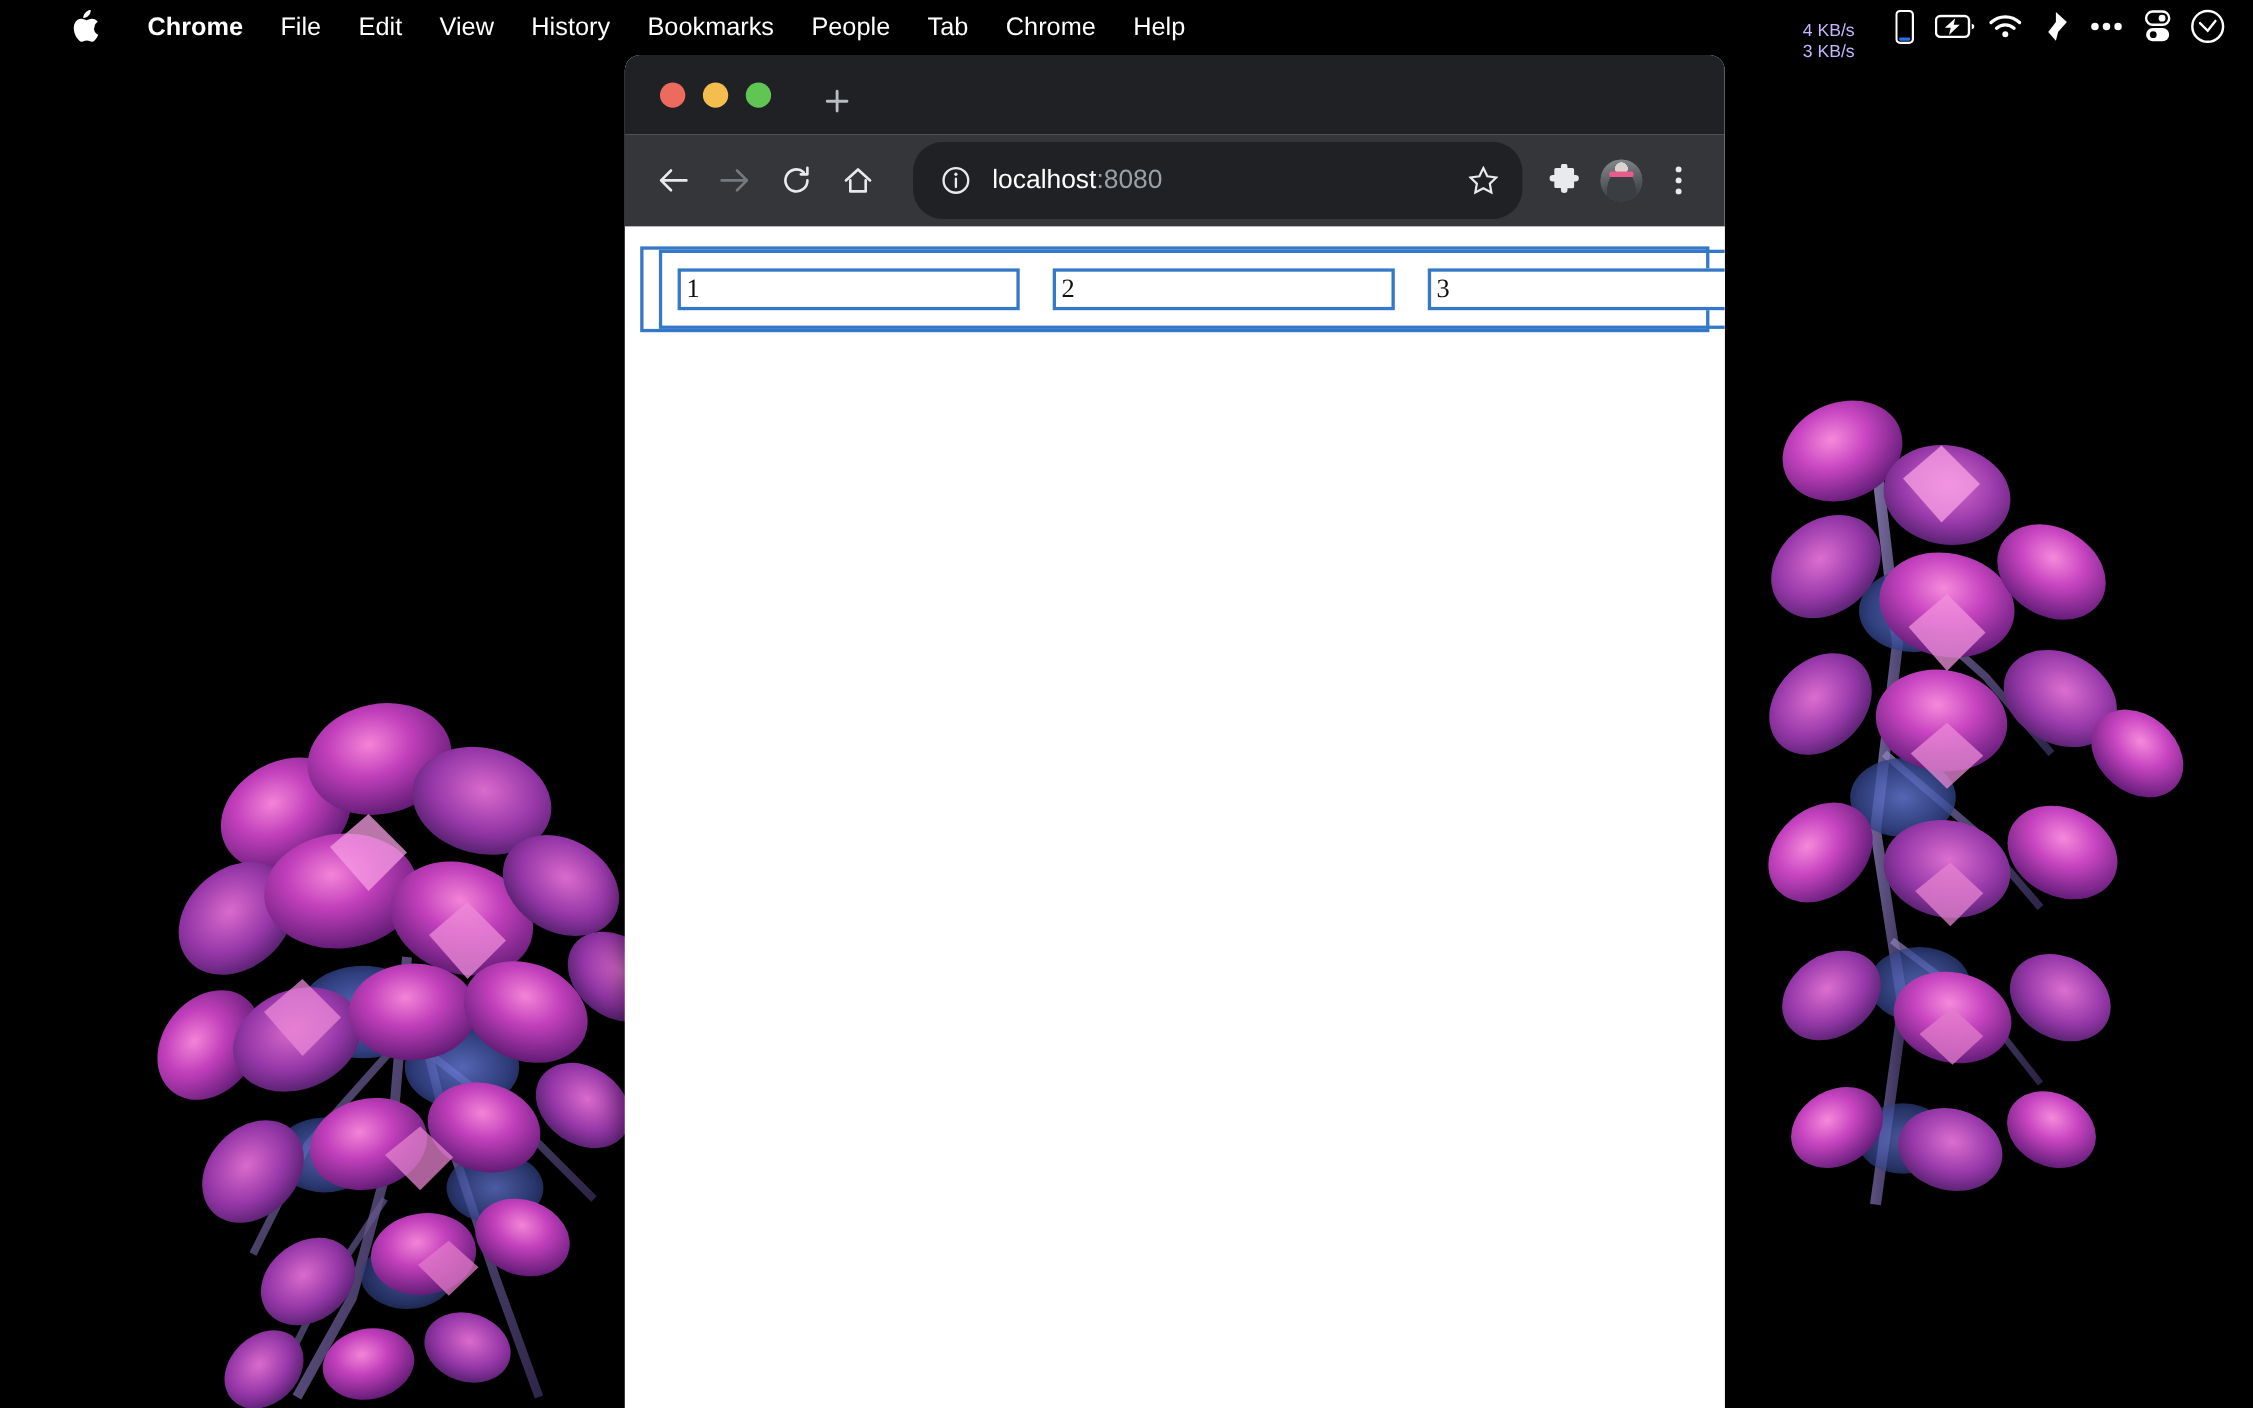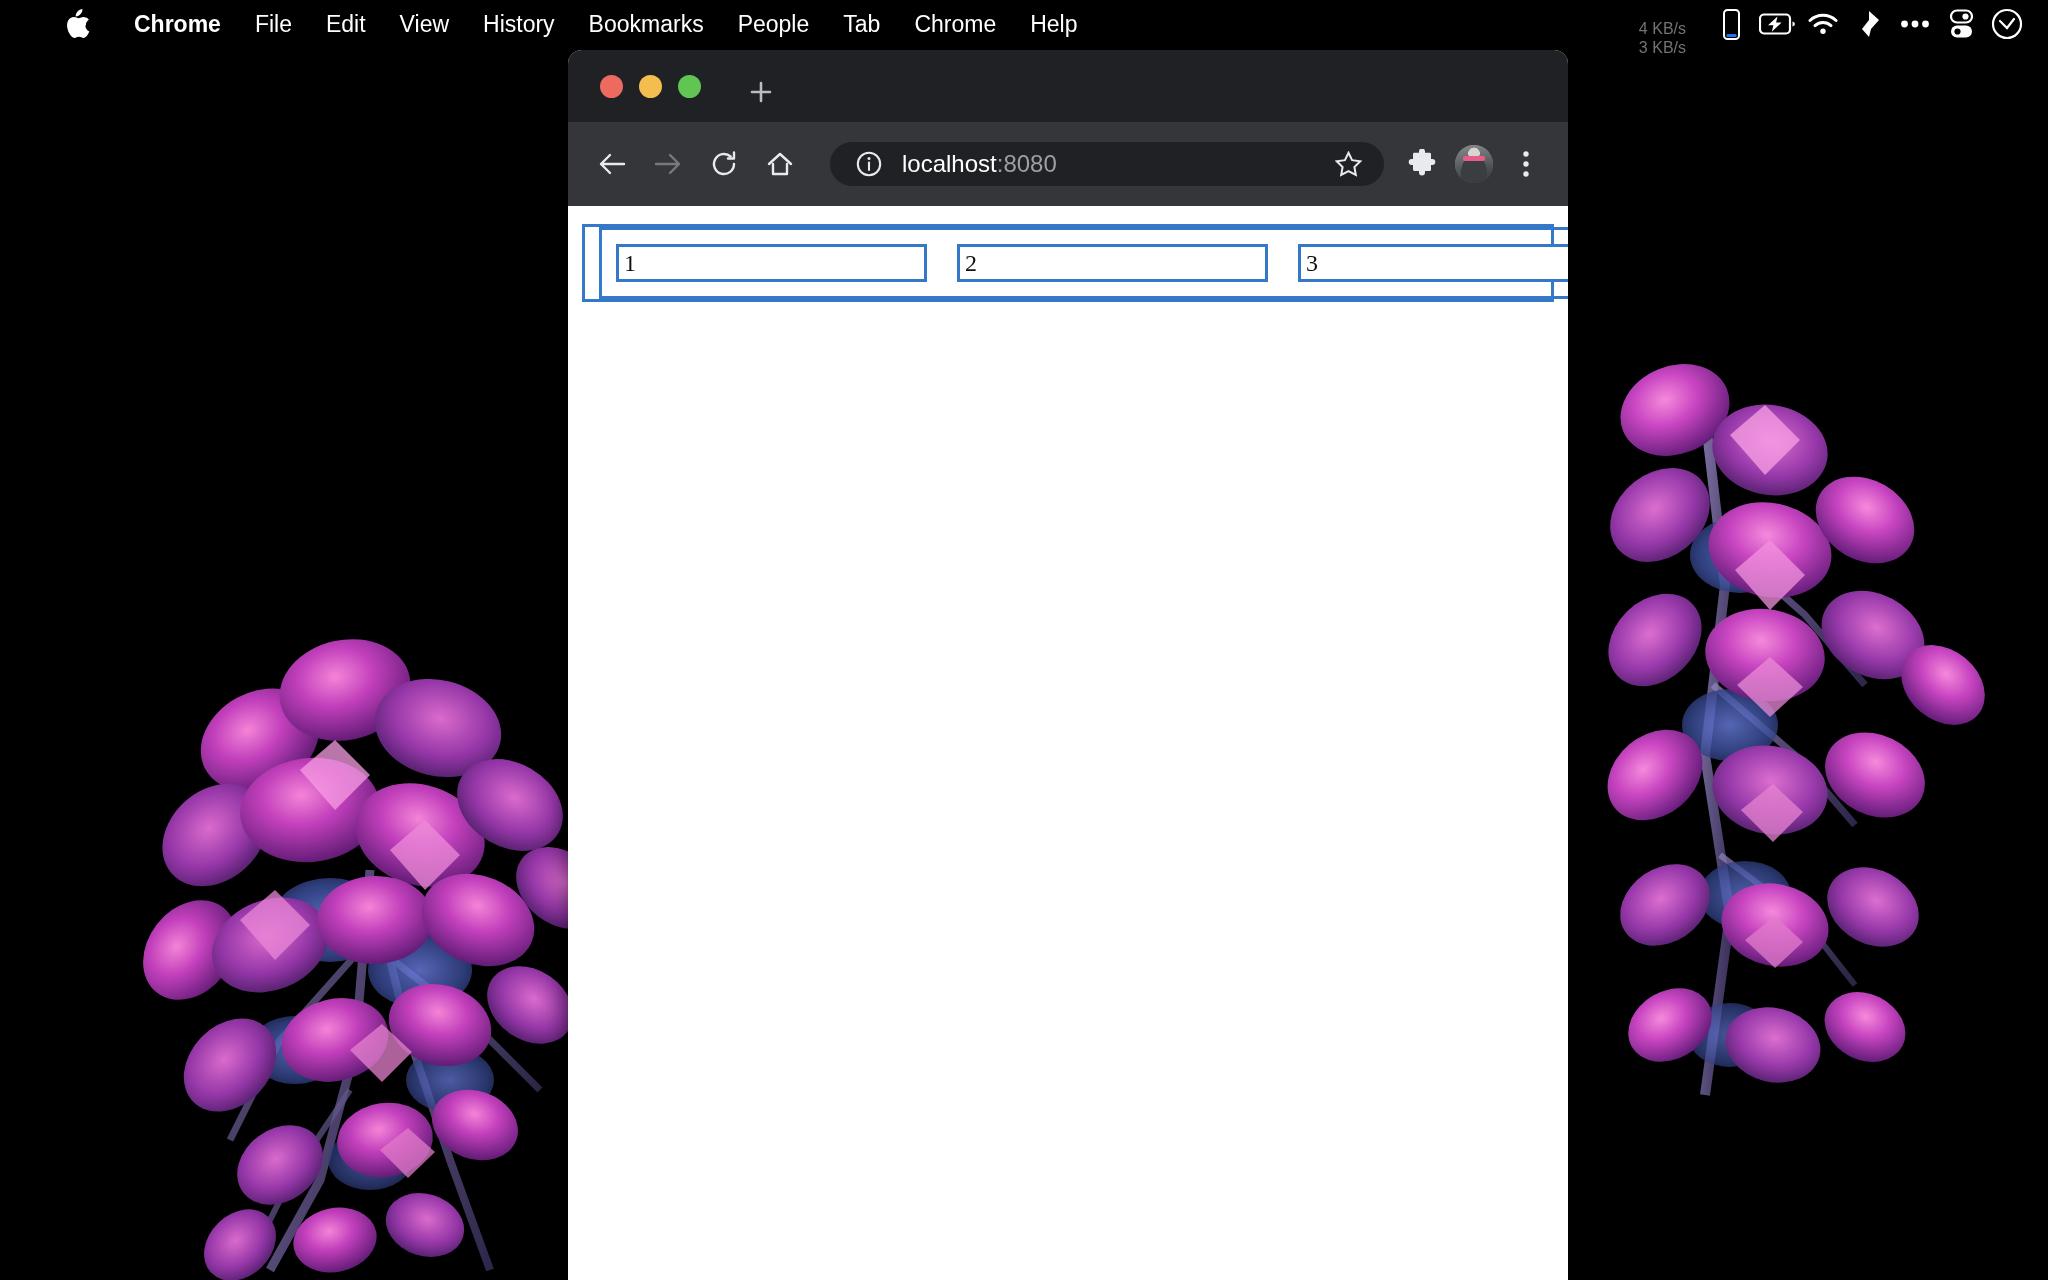--- a/index.html
+++ b/index.html
@@ -65,21 +65,21 @@
     right: 0; top: 0;
     height: 48px;
     display: flex;
     align-items: center;
     padding-right: 18px;
   }
   .net-speed {
     font-size: 16px;
     line-height: 19px;
     text-align: right;
-    color: #737373;
+    color: #c4b5fd;
     margin-right: 22px;
     margin-top: 28px;
   }
   .tray-icon {
     width: 46px;
     height: 48px;
     display: flex;
     align-items: center;
     justify-content: center;
   }
@@ -165,21 +165,21 @@
     padding: 0 16px;
   }
   .nav-btn {
     width: 56px; height: 56px;
     display: flex; align-items: center; justify-content: center;
     border-radius: 50%;
     flex: 0 0 auto;
   }
   .omnibox {
     flex: 1 1 auto;
-    height: 44px;
+    height: 70px;
     background: #202124;
     border-radius: 27px;
     display: flex;
     align-items: center;
     margin: 0 12px 0 22px;
     padding: 0 14px 0 22px;
     min-width: 0;
   }
   .info-icon {
     width: 34px; height: 34px;

